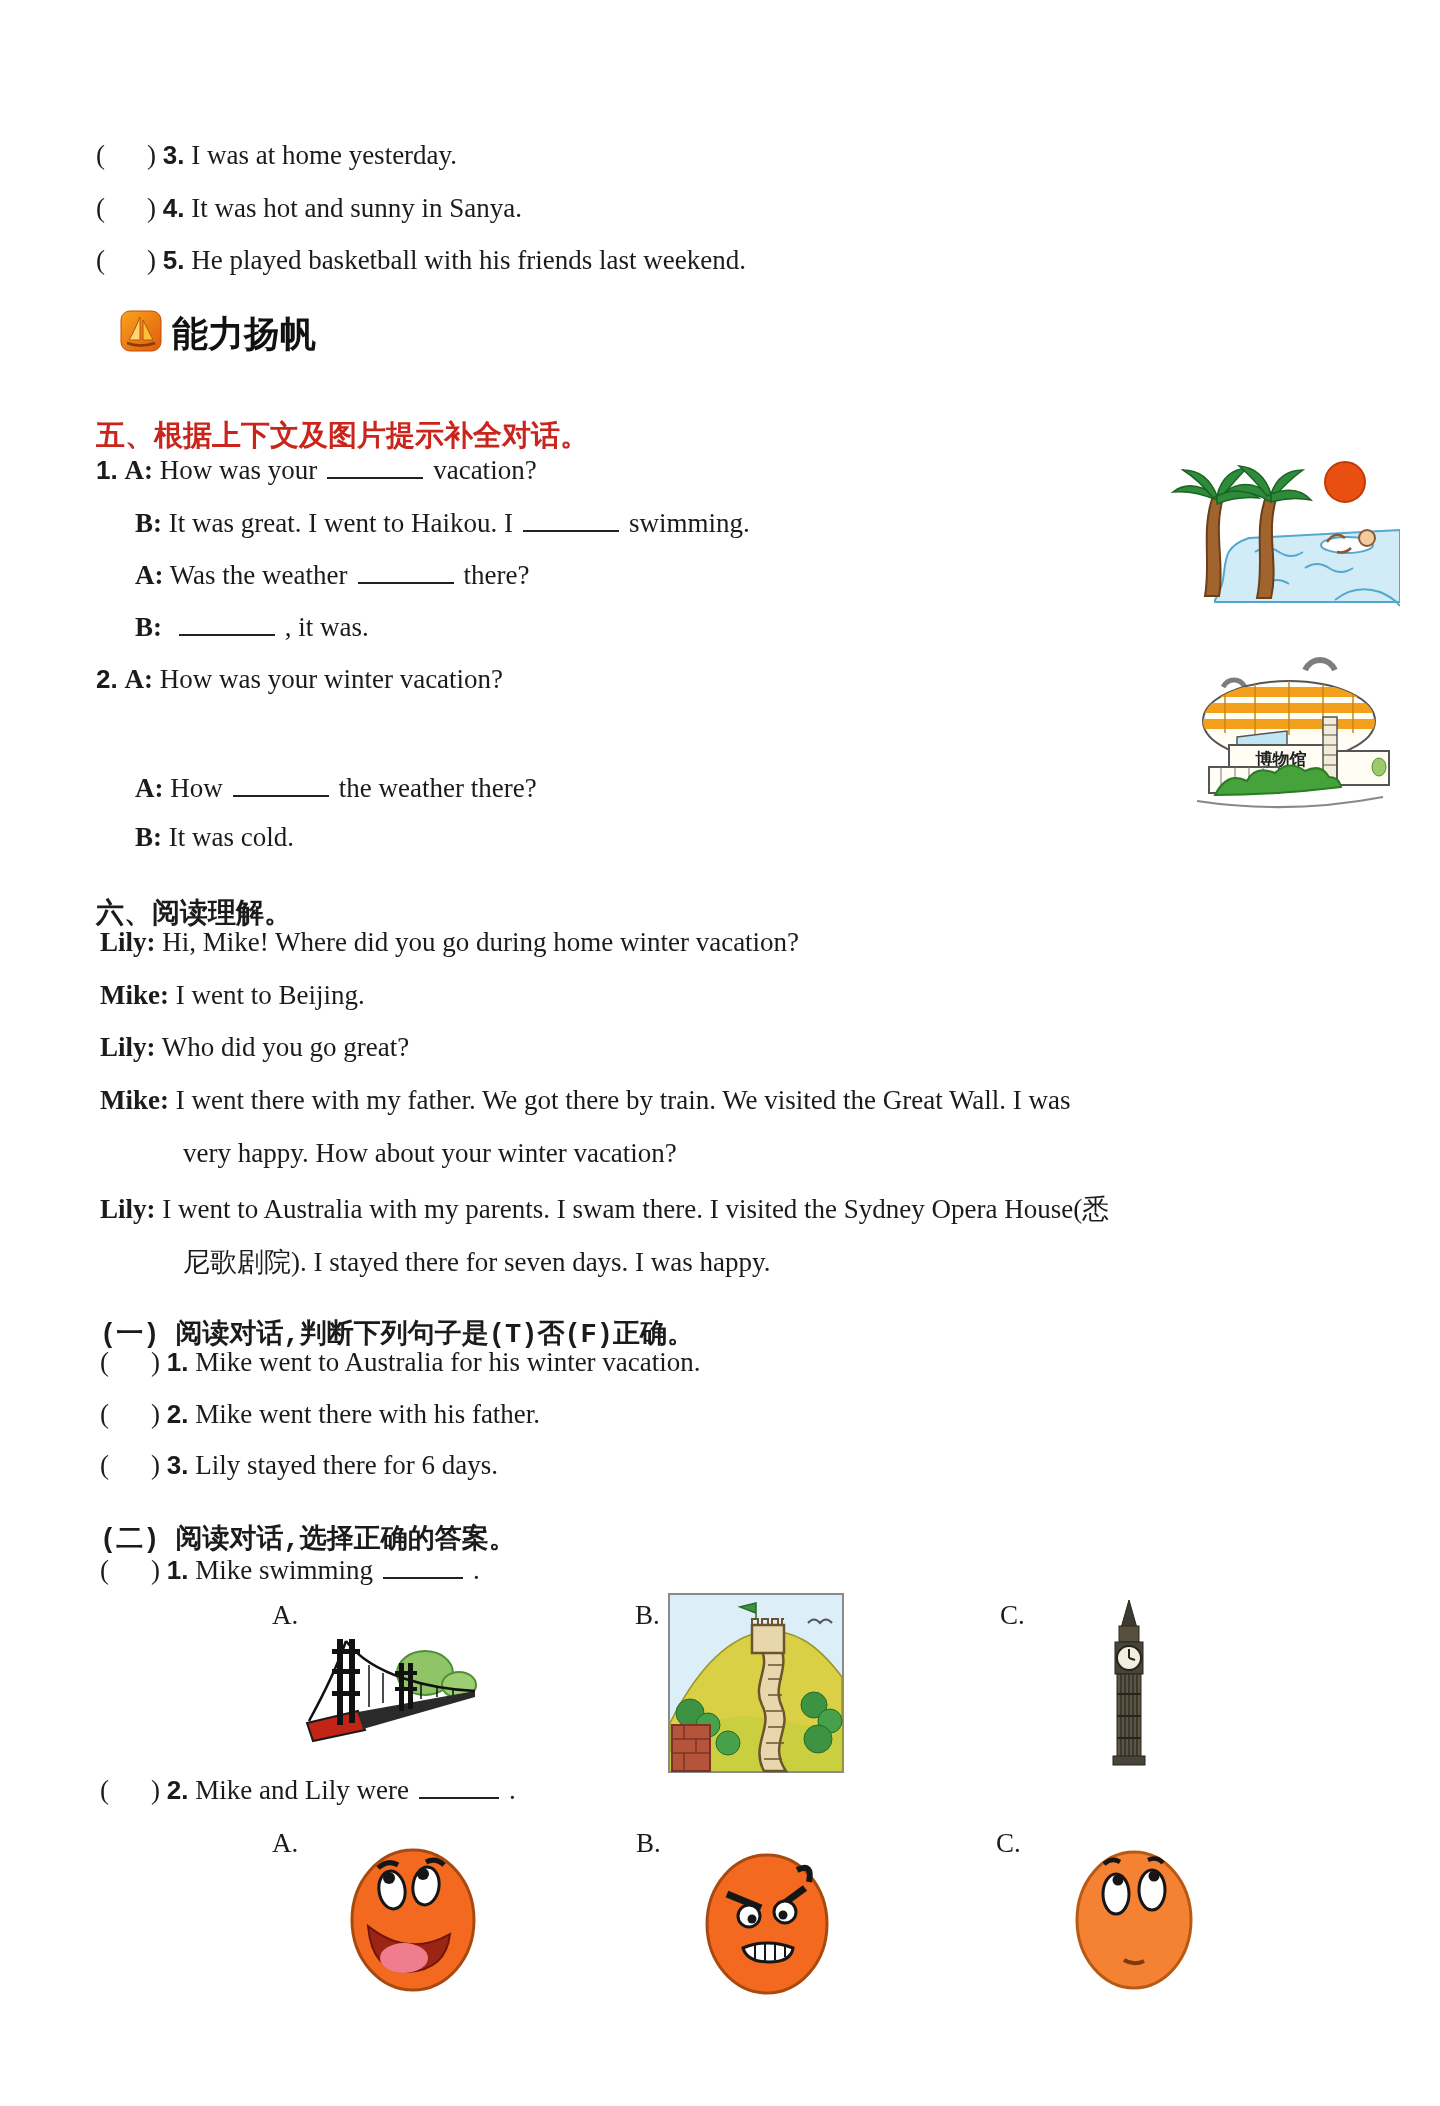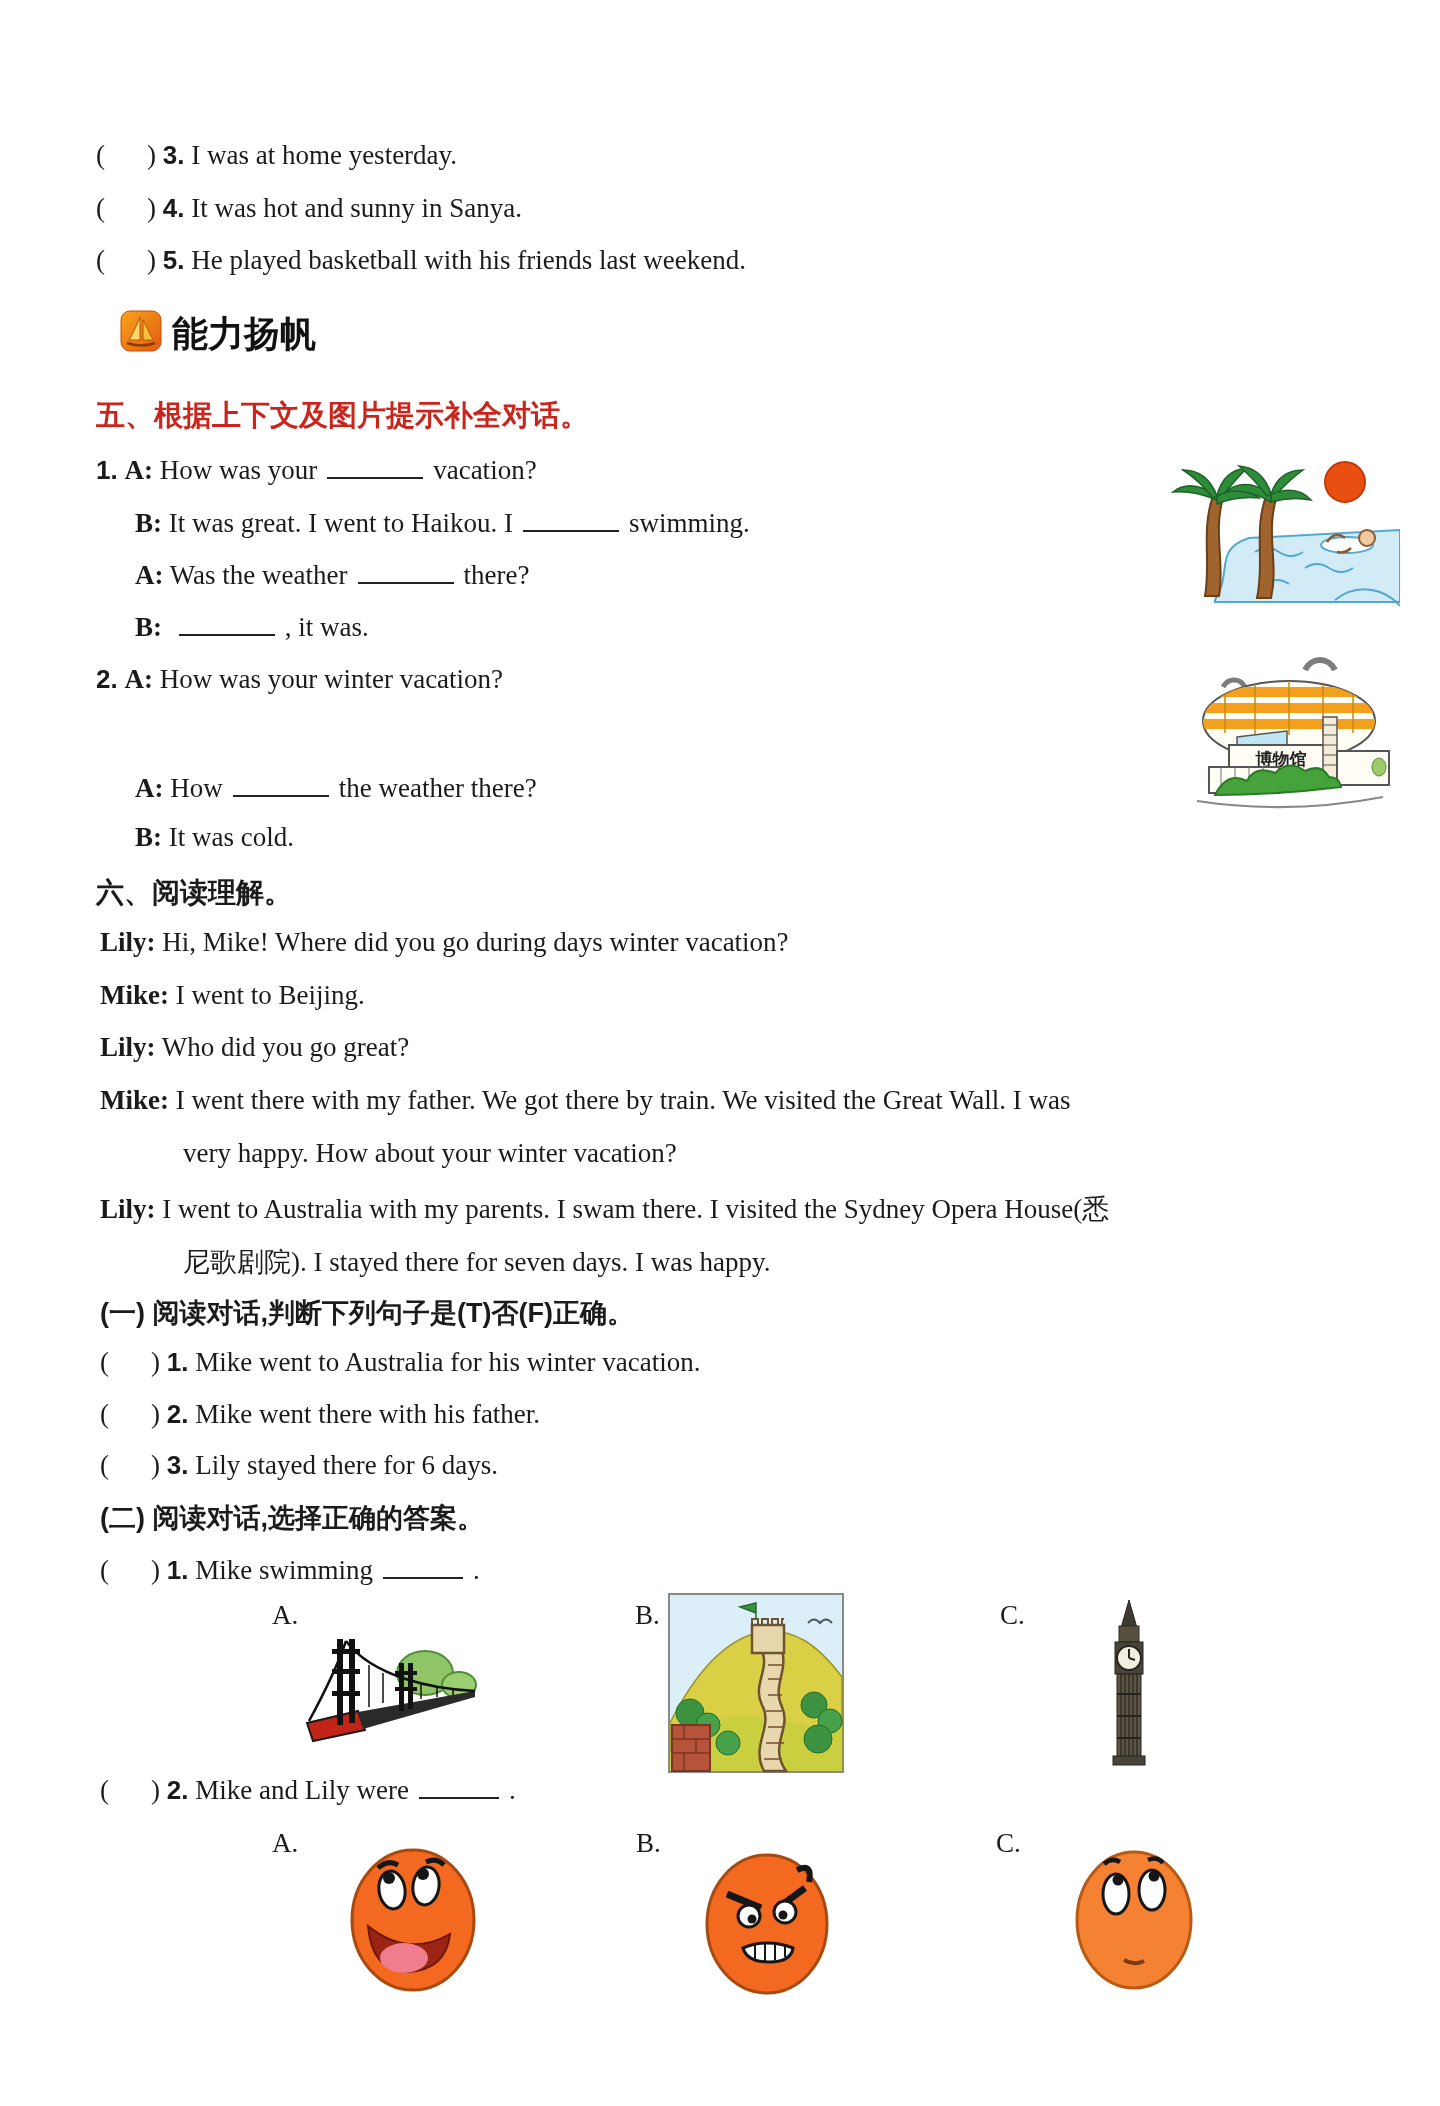--- a/index.html
+++ b/index.html
@@ -2,21 +2,21 @@
 <html><head>
 <meta charset="utf-8">
 <style>
   * { margin:0; padding:0; box-sizing:border-box; }
   body { background:#e8e8e8; }
   .page {
     position:relative; width:1440px; height:2106px; background:#ffffff;
     font-family:"Liberation Serif", serif; color:#1b1b1b; overflow:hidden;
   }
   .line { position:absolute; left:96px; font-size:27px; white-space:nowrap; }
-  .cn  { font-family:Liberation Sans, sans-serif; font-weight:700; }
+  .cn  { font-family:Liberation Mono, monospace; font-weight:700;margin-top:20px; }
   .num { font-weight:bold; font-family:"Liberation Sans",sans-serif; font-size:26px; }
   .sp  { font-weight:bold; }
   .pslot { display:inline-block; }
   .pgap { display:inline-block; width:42px; height:1em; vertical-align:middle; }
   .blank { display:inline-block; width:96px; border-bottom:2.5px solid #222;
            height:1em; margin:0 10px; vertical-align:baseline; }
   .blank.small { width:80px; }
   .banner { position:absolute; left:120px; top:310px; display:flex; gap:10px; }
   .banner-title { font-size:36px; font-weight:800; color:#111;
                   font-family:"DejaVu Sans","Liberation Sans",sans-serif; }
@@ -97,21 +97,21 @@
   </div>
   <div class="line" style="top:822px; left:135px">
     <span class="sp">B:</span>
     <span>It was cold.</span>
   </div>
 
   <div class="line cn sec-head" style="top:874px">六、阅读理解。</div>
 
   <div class="line" style="top:927px; left:100px">
     <span class="sp">Lily:</span>
-    <span>Hi, Mike! Where did you go during days winter vacation?</span>
+    <span>Hi, Mike! Where did you go during home winter vacation?</span>
   </div>
   <div class="line" style="top:980px; left:100px">
     <span class="sp">Mike:</span>
     <span>I went to Beijing.</span>
   </div>
   <div class="line" style="top:1032px; left:100px">
     <span class="sp">Lily:</span>
     <span>Who did you go great?</span>
   </div>
   <div class="line" style="top:1085px; left:100px">

